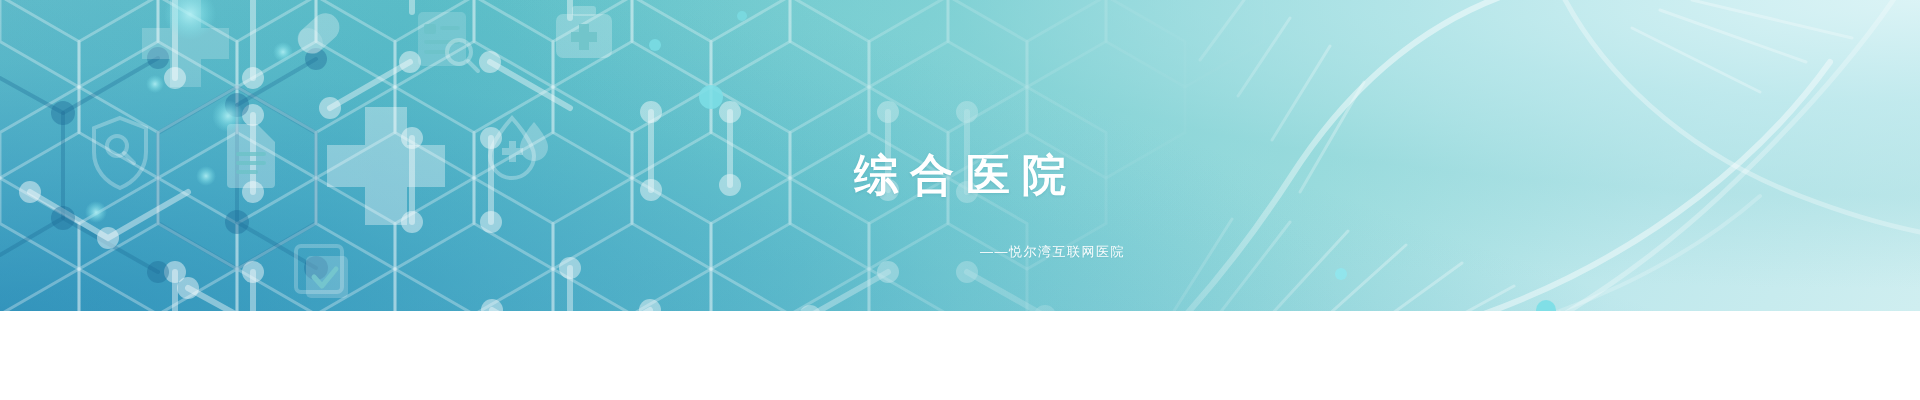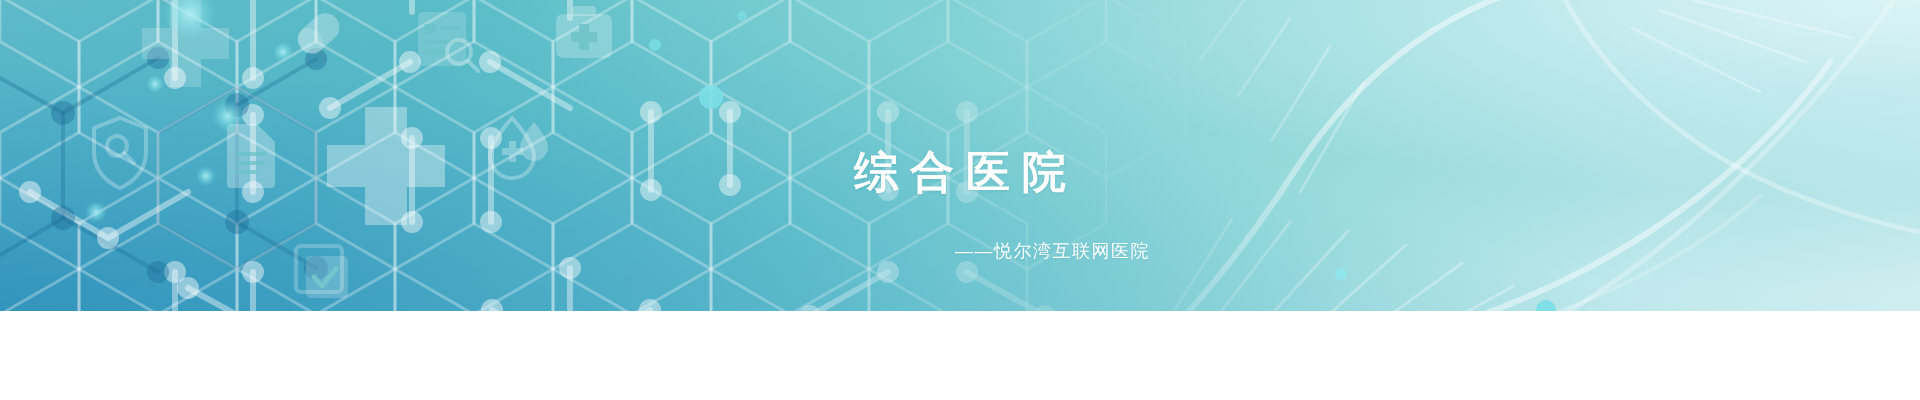--- a/index.html
+++ b/index.html
@@ -72,21 +72,21 @@
     letter-spacing: 12px;
     text-indent: 12px;
     line-height: 1;
     margin: 0;
     margin-top: 10px;
     text-shadow: 0 1px 3px rgba(40,120,140,0.18);
     white-space: nowrap;
   }
   .subtitle {
     color: #ffffff;
-    font-size: 18px;
+    font-size: 13px;
     font-weight: normal;
     letter-spacing: 1.5px;
     line-height: 1;
     margin: 0;
     margin-top: 48px;
     margin-left: 185px;
     opacity: 0.97;
     text-shadow: 0 1px 2px rgba(40,120,140,0.15);
     white-space: nowrap;
   }

